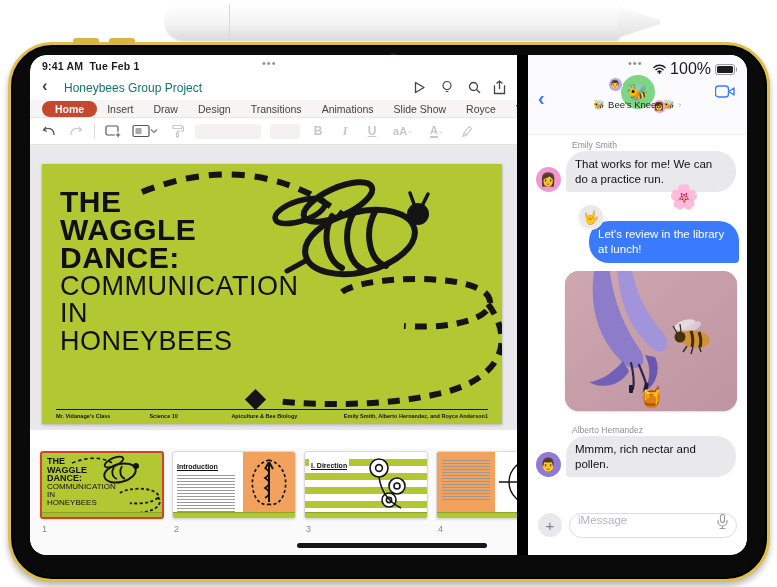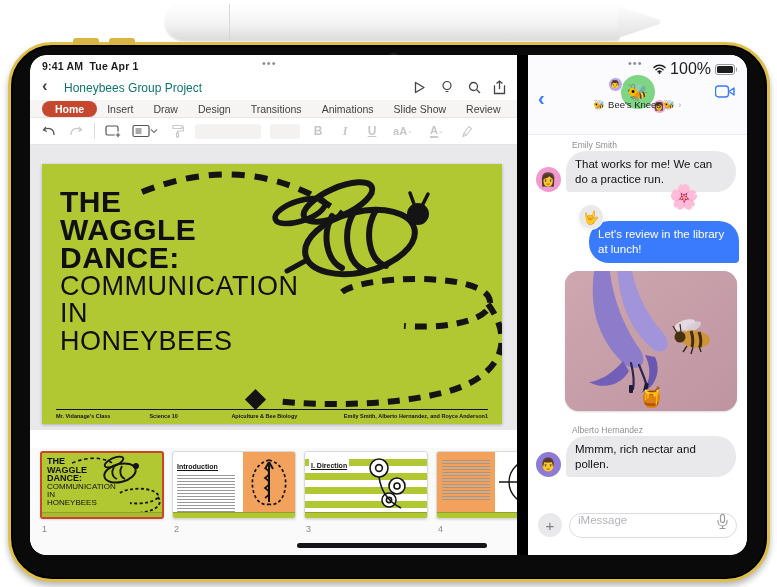--- a/index.html
+++ b/index.html
@@ -118,21 +118,21 @@
 <div class="ipad">
   <div class="vol-btn" style="left:62px; width:26px;"></div>
   <div class="vol-btn" style="left:98px; width:26px;"></div>
   <div class="camera-dot"></div>
   <div class="camera-dot2"></div>
 
   <div class="screen">
 
     <div class="pane-ppt">
       <div class="ppt-status">
-        <span class="ppt-time"><b>9:41 AM</b>&nbsp;&nbsp;<span>Tue Apr 1</span></span>
+        <span class="ppt-time"><b>9:41 AM</b>&nbsp;&nbsp;<span>Tue Feb 1</span></span>
         <span class="pane-dots" style="left:232px;">•••</span>
       </div>
 
       <div class="ppt-titlebar">
         <span class="back-chev">‹</span>
         <span class="ppt-doc-title">Honeybees Group Project</span>
         <span class="tb-ico" style="left:378px;">
           <svg width="13" height="13" viewBox="0 0 13 13">
               <path d="M2.5 1.5 L11 6.5 L2.5 11.5 Z" fill="none" stroke="#444" stroke-width="1.3" stroke-linejoin="round"></path>
             </svg>
@@ -159,21 +159,21 @@
       </div>
 
       <div class="ppt-tabs">
         <span class="ppt-tab active">Home</span>
         <span class="ppt-tab">Insert</span>
         <span class="ppt-tab">Draw</span>
         <span class="ppt-tab">Design</span>
         <span class="ppt-tab">Transitions</span>
         <span class="ppt-tab">Animations</span>
         <span class="ppt-tab">Slide Show</span>
-        <span class="ppt-tab">Review</span>
+        <span class="ppt-tab">Royce</span>
         <span class="ppt-tab">View</span>
       </div>
 
       <div class="ppt-toolbar">
         <span class="tool">
           <svg width="14" height="13" viewBox="0 0 14 13">
               <path d="M4 2 L1.5 5 L4.8 6.5" fill="none" stroke="#555" stroke-width="1.3"></path>
               <path d="M2 5 C6 2 12 3.5 12 10" fill="none" stroke="#555" stroke-width="1.3"></path>
             </svg>
         </span>

